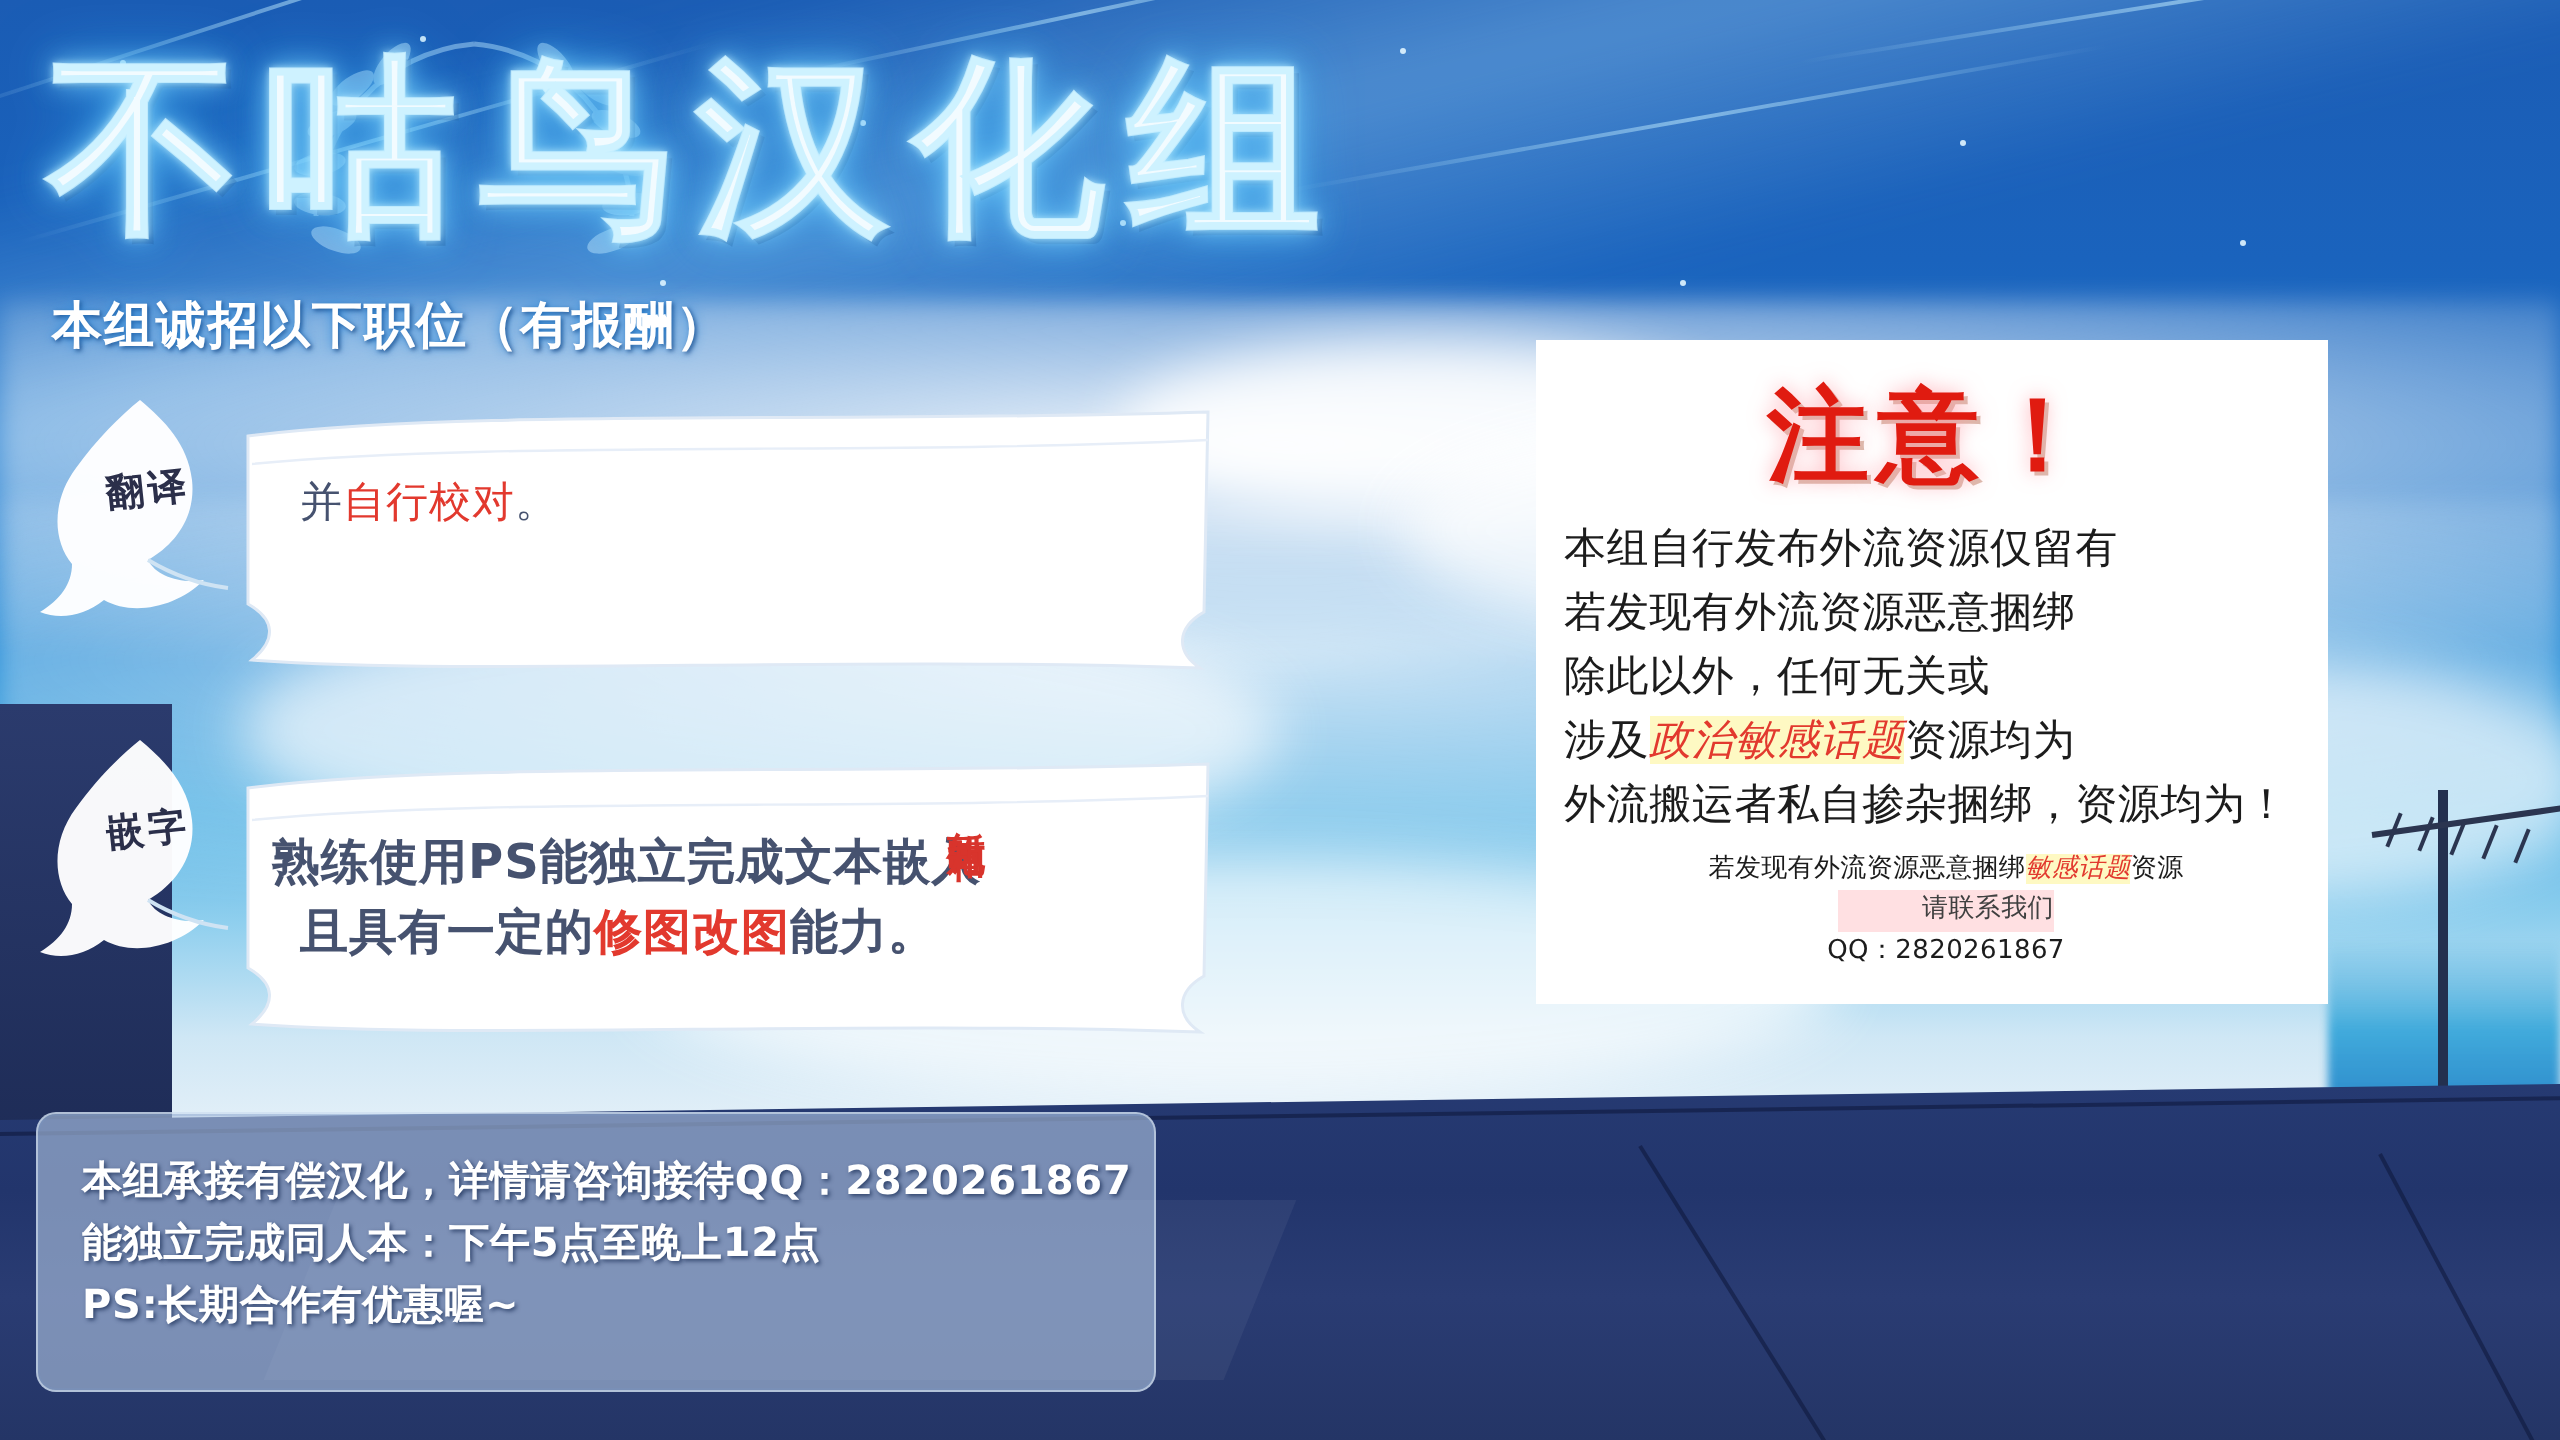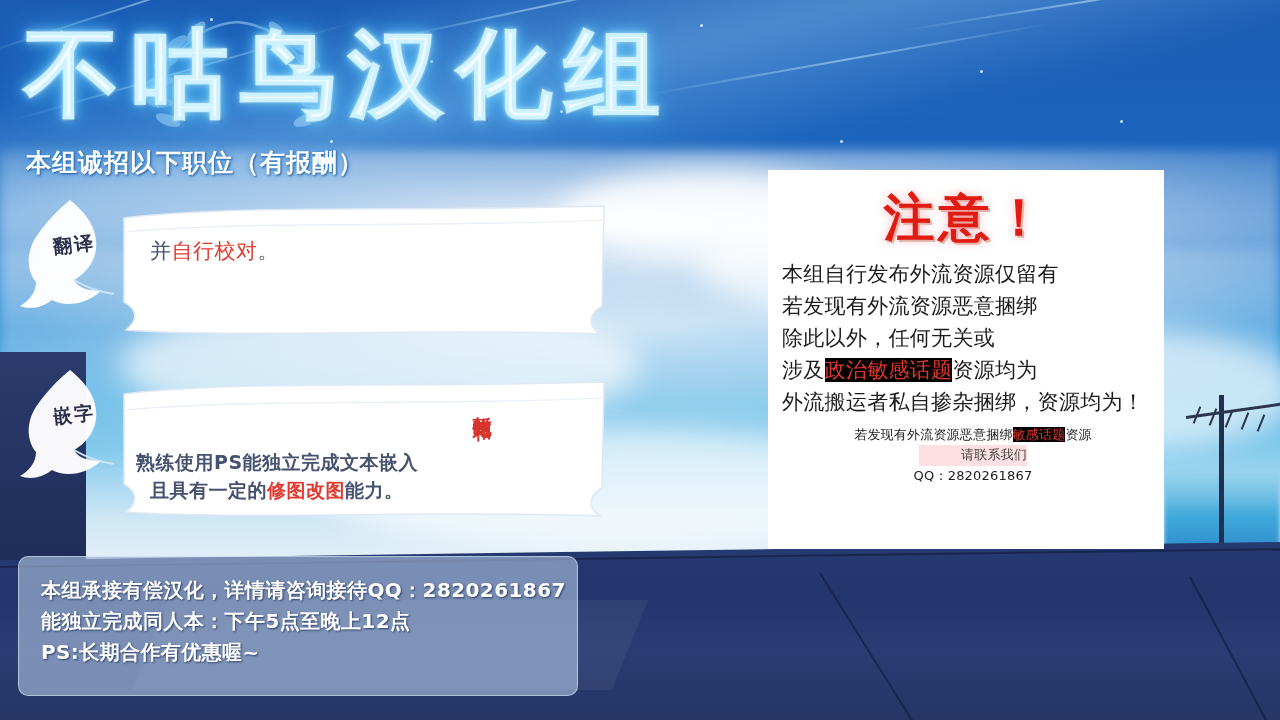--- a/index.html
+++ b/index.html
@@ -95,47 +95,47 @@
     color:#46526f;line-height:1.45;
   }
   .hl-red{color:#e2392e;}
 
   .role1{left:18px;top:196px;width:580px;height:140px;}
   .role1 .scroll{left:100px;top:6px;}
   .role1 .scroll-text{left:132px;top:40px;font-size:21px;letter-spacing:.5px;}
 
   .role2{left:18px;top:366px;width:580px;height:150px;}
   .role2 .scroll{left:100px;top:10px;}
-  .role2 .scroll-text{left:118px;top:48px;font-size:19px;font-weight:700;letter-spacing:.5px;color:#46526f;margin-top:35px;}
+  .role2 .scroll-text{left:118px;top:48px;font-size:24px;font-weight:700;letter-spacing:.5px;color:#46526f;}
   .role2 .scroll-text .line2{text-indent:14px;display:block;}
   .vert-note{
     position:absolute;left:462px;top:400px;width:30px;
     writing-mode:vertical-rl;
     font-family:"DejaVu Sans","Liberation Sans",sans-serif;
     font-size:19px;font-weight:700;color:#d8342c;letter-spacing:2px;line-height:1.05;
   }
 
   
   .notice{
-    position:absolute;left:768px;top:170px;width:396px;height:379px;
+    position:absolute;left:768px;top:170px;width:396px;height:332px;
     background:#ffffff;
   }
   .notice-title{
     margin:14px 0 6px 0;text-align:center;
     font-family:"DejaVu Sans","Liberation Sans",sans-serif;
     font-size:51px;font-weight:700;color:#e01b10;letter-spacing:4px;
     text-shadow:0 0 10px rgba(255,150,160,.75),2px 2px 0 rgba(150,60,20,.35);
   }
   .notice-body{
     margin:6px 0 0 14px;
     font-family:"DejaVu Sans","Liberation Sans",sans-serif;
     font-size:21px;color:#1c1c1c;line-height:1.52;letter-spacing:.3px;
   }
   .notice-body .ln{white-space:nowrap;}
-  .mark{background:#000000;color:#e2392e;}
+  .mark{background:#fef9c3;color:#e2392e;font-style:italic;}
   .notice-small{
     margin:6px 0 0 14px;
     font-family:"DejaVu Sans","Liberation Sans",sans-serif;
     font-size:13px;color:#1c1c1c;line-height:1.6;letter-spacing:.2px;text-align:center;
   }
   .notice-small .ln{white-space:nowrap;}
   .red-line{color:#404040;background:#ffe0e2;display:inline-block;padding-left:42px;}
 
   
   .infobox{

